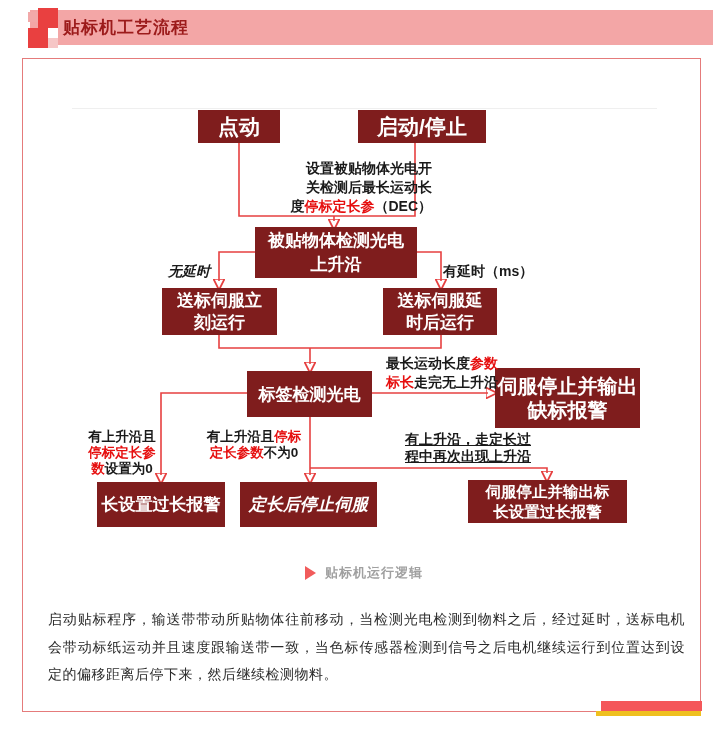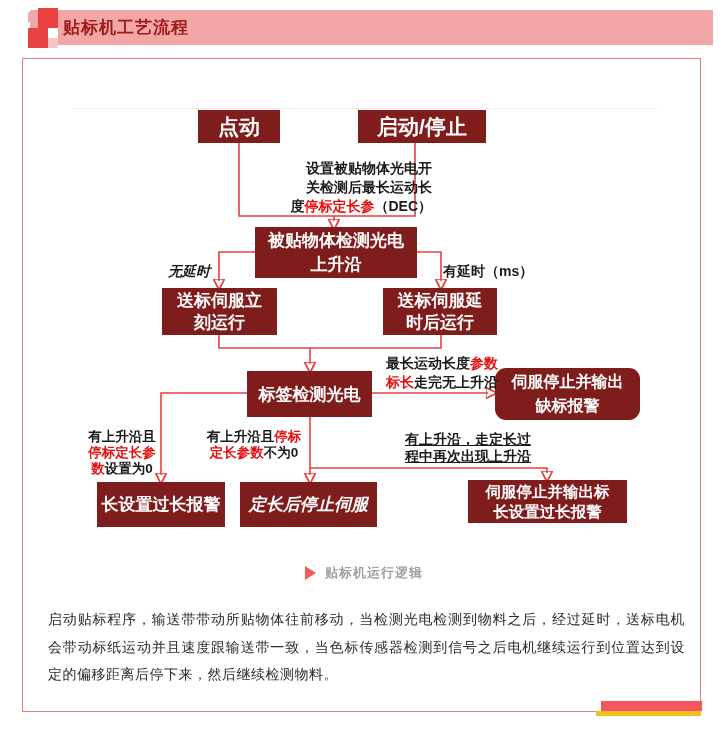--- a/index.html
+++ b/index.html
@@ -21,21 +21,21 @@
   #top-divider { position:absolute; left:72px; top:108px; width:585px; height:1px; background:#efefef; }
 
   
   .fbox { position:absolute; background:#7f1d1d; color:#fff; font-weight:bold; display:flex; align-items:center; justify-content:center; text-align:center; white-space:pre-line; }
   #box-jog            { left:198px; top:110px; width:82px;  height:33px; font-size:21px; }
   #box-start-stop     { left:358px; top:110px; width:128px; height:33px; font-size:21px; }
   #box-rising         { left:255px; top:227px; width:162px; height:51px; font-size:17px; line-height:24px; }
   #box-servo-now      { left:162px; top:288px; width:115px; height:47px; font-size:17px; line-height:22px; }
   #box-servo-delay    { left:383px; top:288px; width:114px; height:47px; font-size:17px; line-height:22px; }
   #box-label-pe       { left:247px; top:371px; width:125px; height:46px; font-size:17px; }
-  #box-missing-alarm  { left:495px; top:368px; width:145px; height:52px; font-size:16px; line-height:24px;border-radius:11px; }
+  #box-missing-alarm  { left:495px; top:368px; width:145px; height:60px; font-size:20px; line-height:24px; }
   #box-stop-now       { left:97px;  top:482px; width:128px; height:45px; font-size:17px; }
   #box-stop-length    { left:240px; top:482px; width:137px; height:45px; font-size:17px;font-style:italic; }
   #box-over-alarm     { left:468px; top:480px; width:159px; height:43px; font-size:15.5px; line-height:20px; }
 
   
   .flabel { position:absolute; color:#1a1a1a; font-weight:bold; font-size:14px; line-height:19px; }
   .flabel span.red { color:#e60f0f; }
   #lbl-setup   { left:237px; top:159px; width:195px; text-align:right; }
   #lbl-nodelay { left:168px; top:262px;font-style:italic; }
   #lbl-delay   { left:443px; top:262px; }

